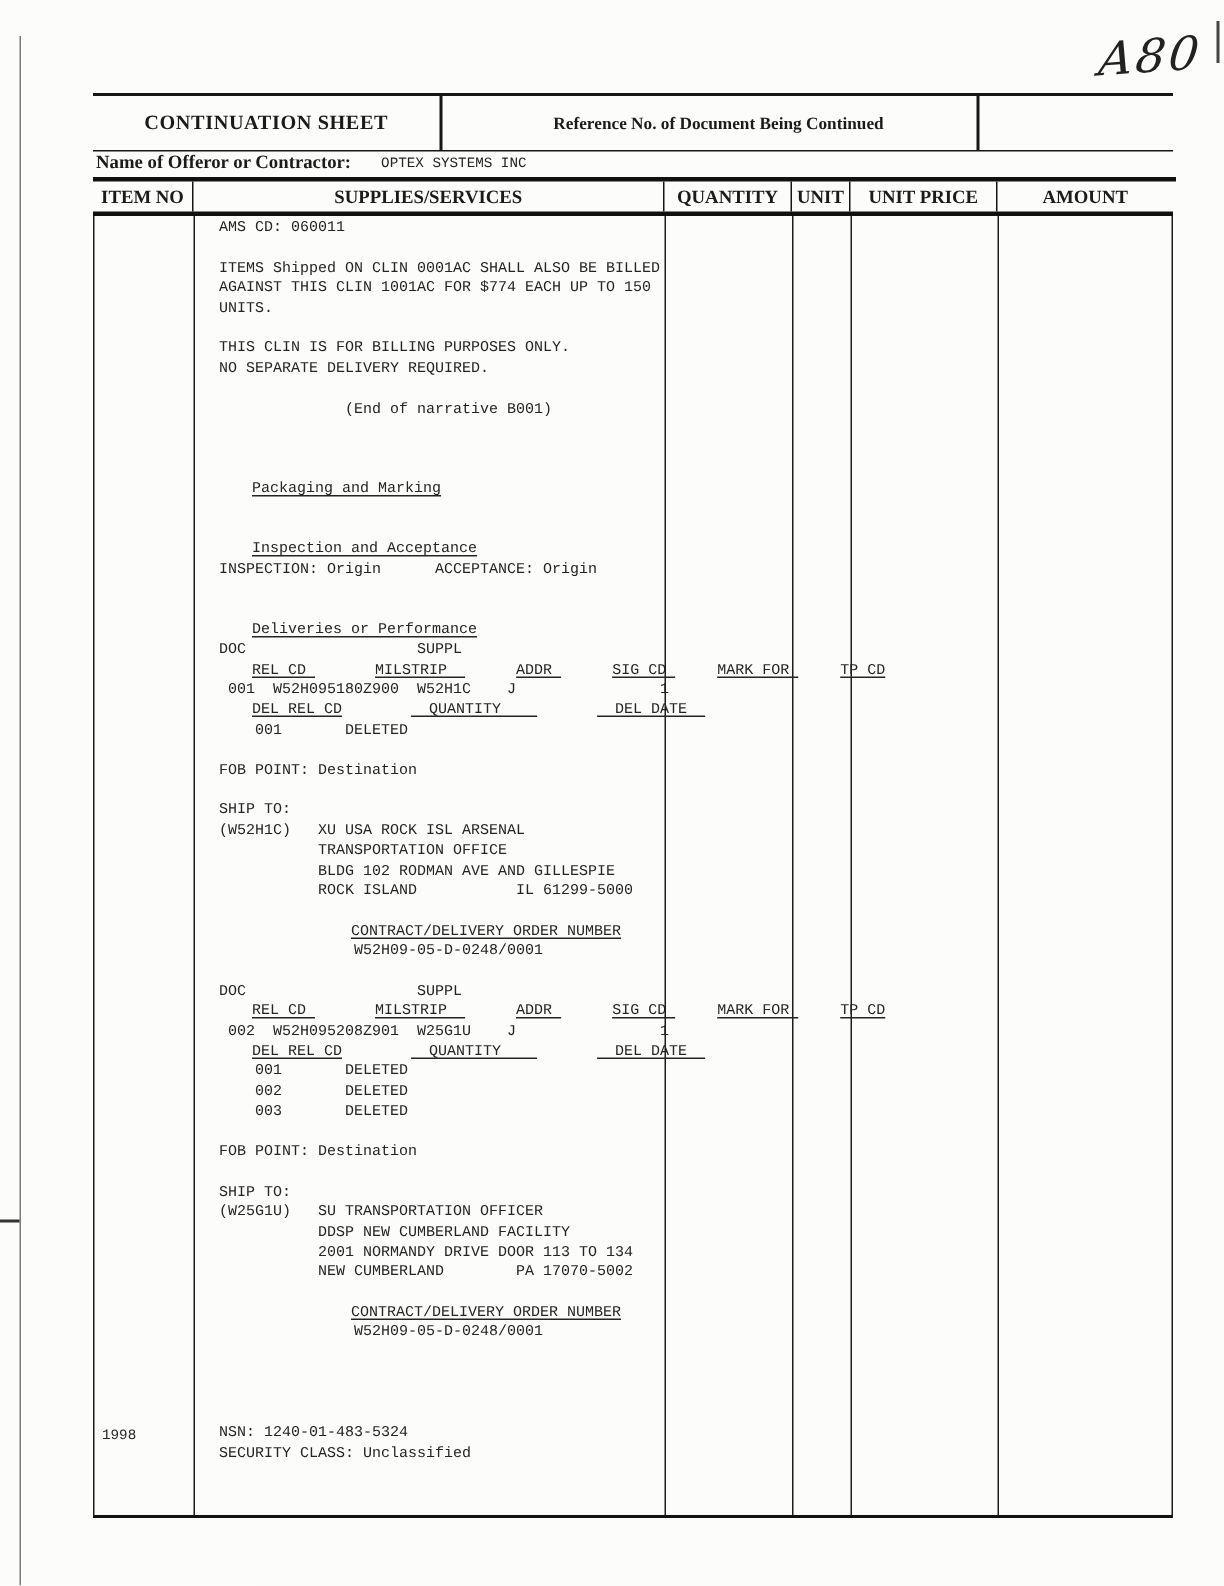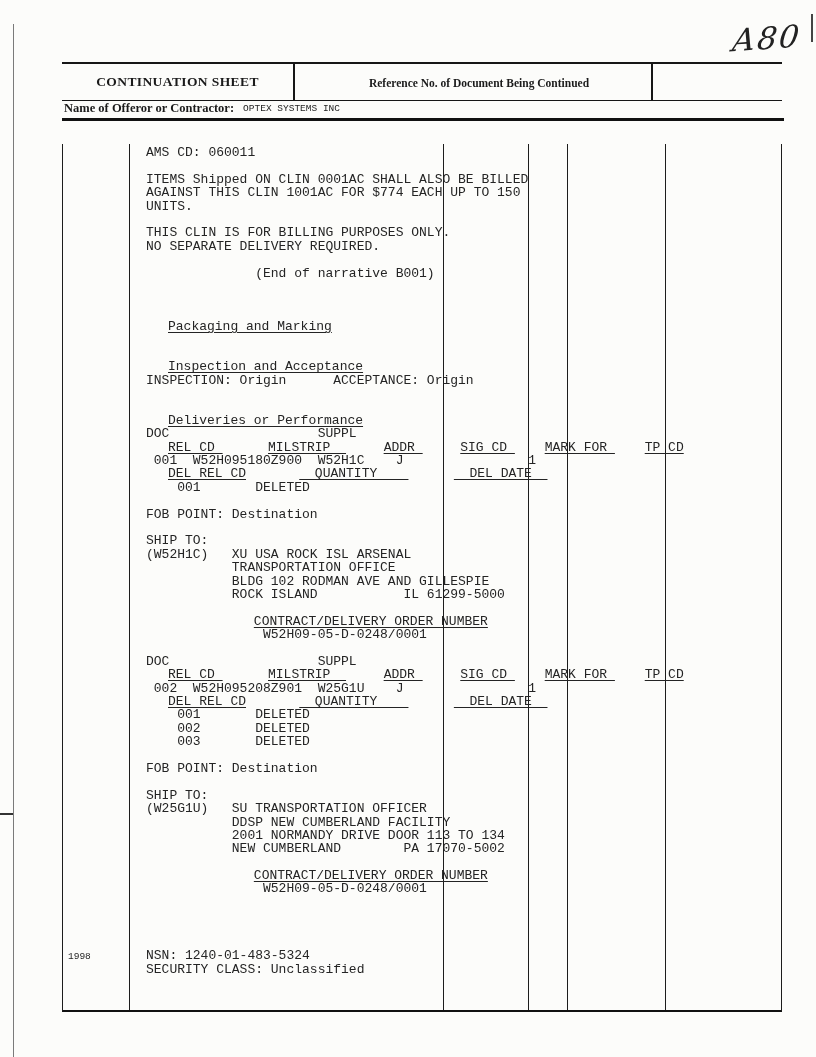--- a/index.html
+++ b/index.html
@@ -28,37 +28,37 @@
   .hdr-c2{width:344px;border-right:2px solid #161616;display:flex;flex-direction:column;align-items:center;justify-content:center;gap:2px;padding-top:2px;}
   .hdr-c2 .ref-label{font-weight:bold;font-size:11.5px;}
   .hdr-c2 .piin-line{font-size:11.5px;white-space:nowrap;}
   .hdr-c3{flex:1;padding:5px 0 0 12px;}
   .blabel{font-weight:bold;font-size:12px;}
   .mono{font-family:"Liberation Mono", monospace;font-size:9.5px;color:#242424;}
   
   .name-row{left:62px;top:98px;width:720px;height:20px;
     border-bottom:3px solid #111;display:flex;align-items:center;padding-left:2px;box-sizing:content-box;}
   .name-row .blabel{font-size:12.5px;}
-  .name-row .mono{margin-left:9px;}
+  .name-row .mono{margin-left:20px;}
   
   .col-hdr{left:62px;top:121px;width:720px;height:20px;border-bottom:3px solid #111;display:flex;}
   .col-hdr .cell{display:flex;align-items:center;justify-content:center;
     font-weight:bold;font-size:12.5px;border-right:1.5px solid #161616;box-sizing:border-box;}
   .col-hdr .cell:last-child{border-right:none;}
   .c-item{width:67px;}.c-supp{width:314px;}.c-qty{width:85px;}
   .c-unit{width:39px;}.c-price{width:98px;}.c-amt{width:117px;}
   
   .tbl-body{left:62px;top:144px;width:720px;height:868px;
     border-left:1.5px solid #1c1c1c;border-right:1.5px solid #1c1c1c;
     border-bottom:2.5px solid #111;box-sizing:border-box;}
   .vline{position:absolute;top:0;width:1.5px;height:100%;background:#1c1c1c;}
   .v1{left:65.5px;}.v2{left:379.5px;}.v3{left:464.5px;}.v4{left:503.5px;}.v5{left:601.5px;}
   
   .body-text{left:146px;top:146px;width:300px;
-    font-family:"Liberation Mono", monospace;font-size:13px;line-height:13.4px;
+    font-family:"Liberation Mono", monospace;font-size:10px;line-height:13.4px;
     color:#242424;white-space:pre;}
   .body-text .bl{height:13.4px;}
   .u{text-decoration:underline;text-underline-offset:2px;padding-left:22px;}
   .item-no{left:68px;top:950px;font-family:"Liberation Mono", monospace;
     font-size:9.5px;line-height:13.4px;color:#242424;}
 </style>
 </head>
 <body>
 
 <div class="page">
@@ -76,20 +76,28 @@
     <div class="hdr-c2">
       <span class="ref-label">Reference No. of Document Being Continued</span>
     </div>
   </div>
 
   <div class="abs name-row">
     <span class="blabel">Name of Offeror or Contractor:</span>
     <span class="mono">OPTEX SYSTEMS INC</span>
   </div>
 
+  <div class="abs col-hdr">
+    <div class="cell c-item">ITEM NO</div>
+    <div class="cell c-supp">SUPPLIES/SERVICES</div>
+    <div class="cell c-qty">QUANTITY</div>
+    <div class="cell c-unit">UNIT</div>
+    <div class="cell c-price">UNIT PRICE</div>
+    <div class="cell c-amt">AMOUNT</div>
+  </div>
 
   <div class="abs tbl-body">
     <div class="vline v1"></div>
     <div class="vline v2"></div>
     <div class="vline v3"></div>
     <div class="vline v4"></div>
     <div class="vline v5"></div>
   </div>
 
   <div class="abs item-no">1998</div>

